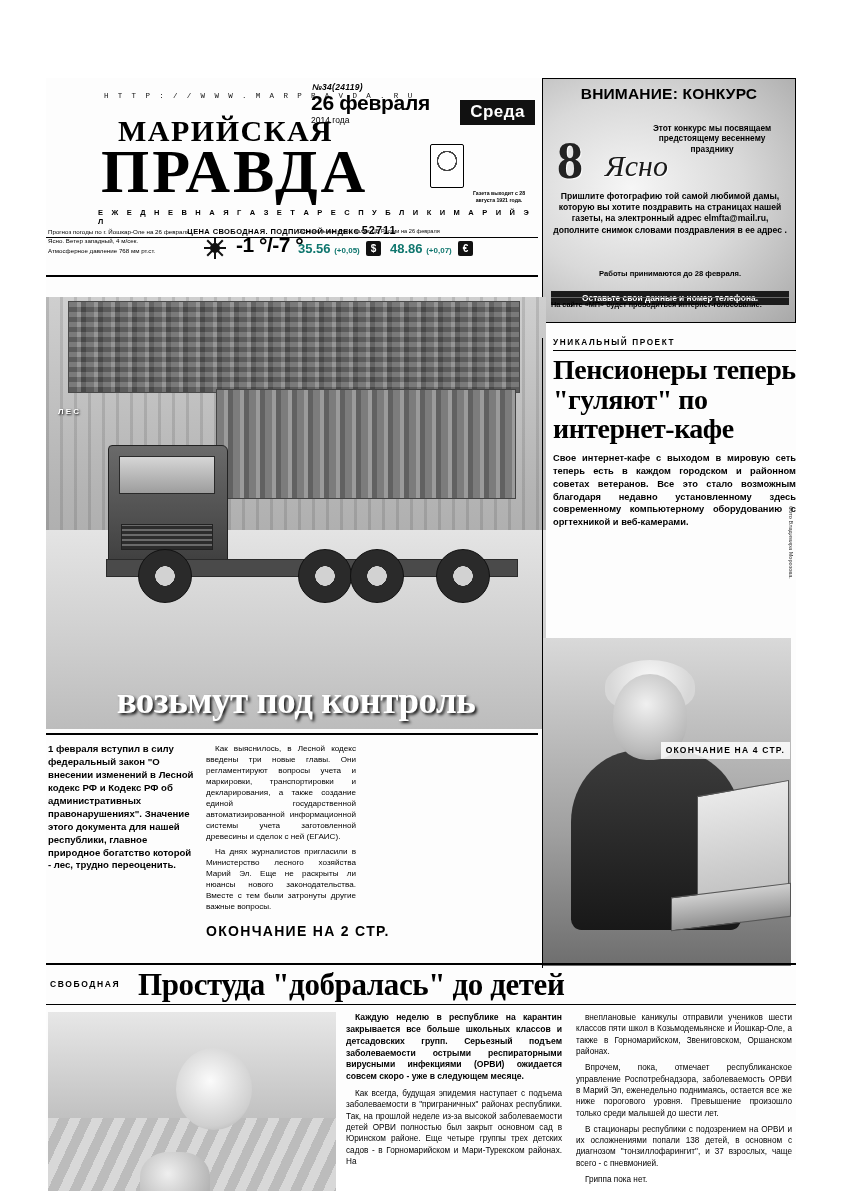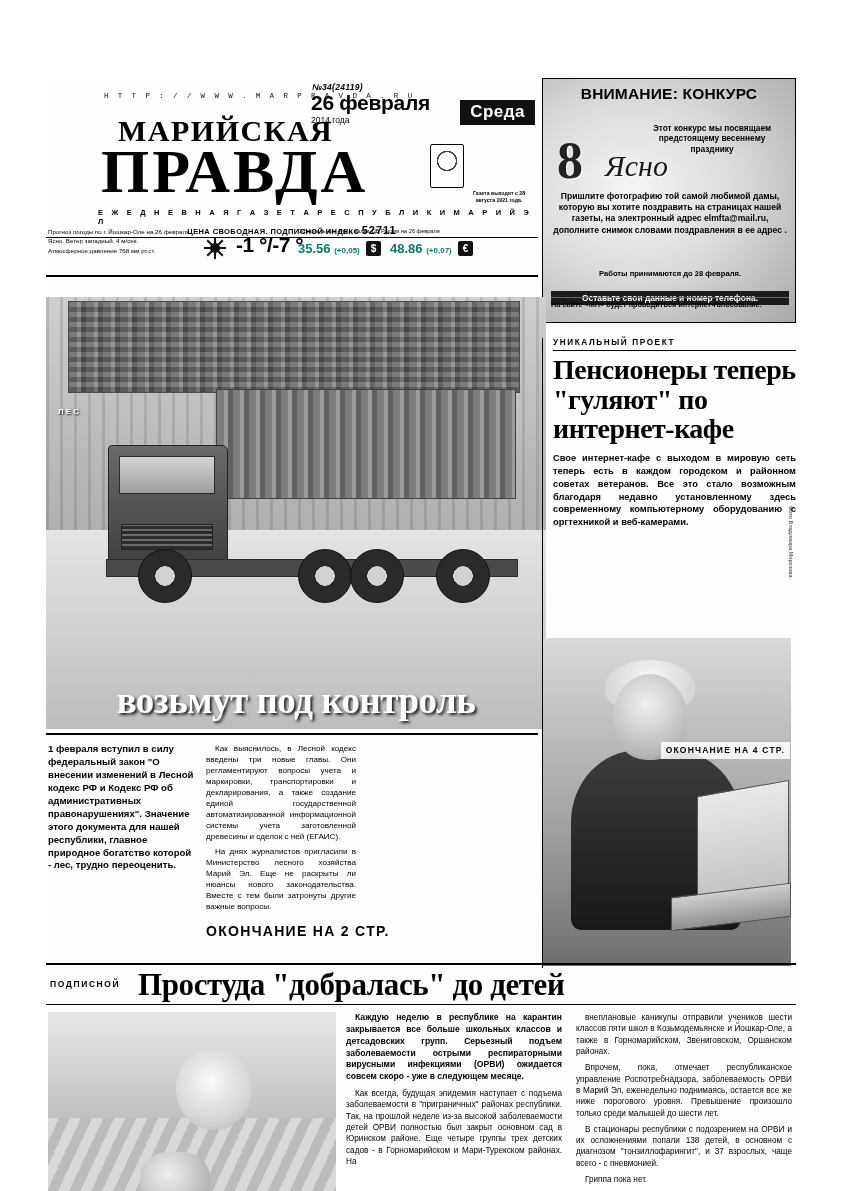--- a/index.html
+++ b/index.html
@@ -471,21 +471,21 @@
     <div class="lowleft">
       <div class="lead-col">1 февраля вступил в силу федеральный закон "О внесении изменений в Лесной кодекс РФ и Кодекс РФ об административных правонарушениях". Значение этого документа для нашей республики, главное природное богатство которой - лес, трудно переоценить.</div>
       <div class="body-col" style="left:160px">
         <p>Как выяснилось, в Лесной кодекс введены три новые главы. Они регламентируют вопросы учета и маркировки, транспортировки и декларирования, а также создание единой государственной автоматизированной информационной системы учета заготовленной древесины и сделок с ней (ЕГАИС).</p>
         <p>На днях журналистов пригласили в Министерство лесного хозяйства Марий Эл. Еще не раскрыты ли нюансы нового законодательства. Вместе с тем были затронуты другие важные вопросы.</p>
       </div>
       <div class="okonchanie-2">ОКОНЧАНИЕ НА 2 СТР.</div>
     </div>
 
     <div class="health-head-row">
-      <div class="kicker-health">ПОДПИСНОЙ</div>
+      <div class="kicker-health">СВОБОДНАЯ</div>
       <div class="head-health">Простуда "добралась" до детей</div>
     </div>
 
     <div class="photo-child">
       <div class="child-blanket"></div>
       <div class="child-face"></div>
       <div class="teddy"></div>
     </div>
 
     <div class="health-col bold" style="left:300px">

